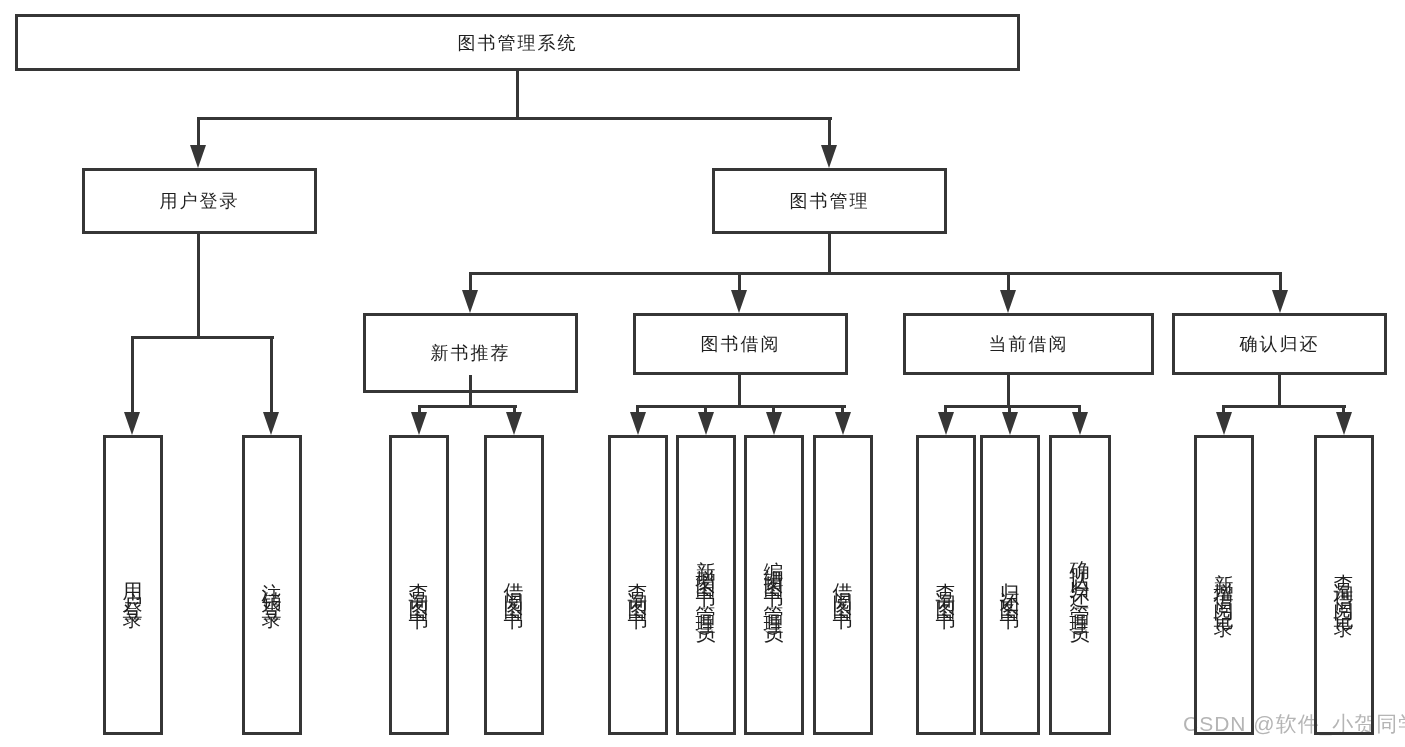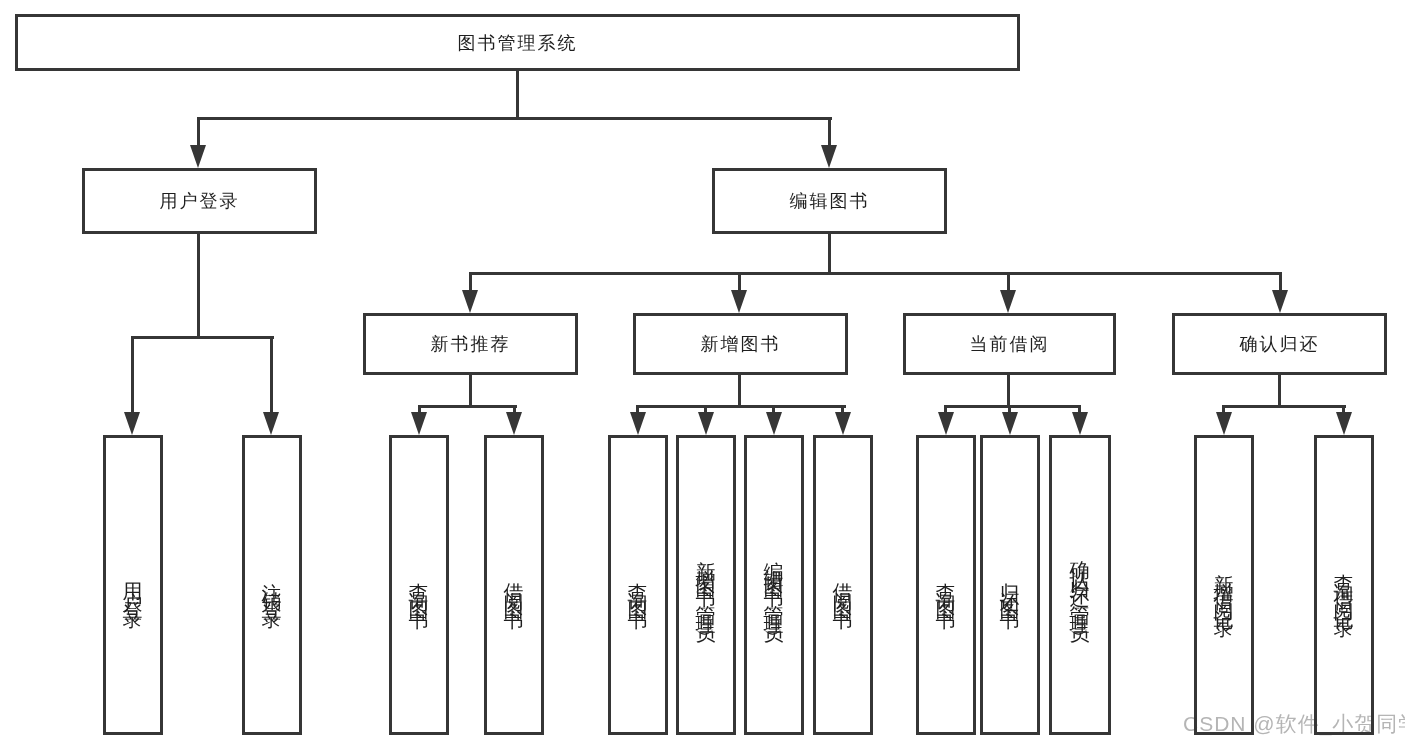--- a/index.html
+++ b/index.html
@@ -80,30 +80,30 @@
   <div class="watermark">CSDN @软件_小贺同学</div>
 
   <div class="box" style="left:15px; top:14px; width:1005px; height:57px;">
     <span>图书管理系统</span>
   </div>
 
   <div class="box" style="left:82px; top:168px; width:235px; height:66px;">
     <span>用户登录</span>
   </div>
   <div class="box" style="left:712px; top:168px; width:235px; height:66px;">
-    <span>编辑图书</span>
-  </div>
-
-  <div class="box" style="left:363px; top:313px; width:215px; height:62px;">
+    <span>图书管理</span>
+  </div>
+
+  <div class="box" style="left:363px; top:313px; width:215px; height:80px;">
     <span>新书推荐</span>
   </div>
   <div class="box" style="left:633px; top:313px; width:215px; height:62px;">
-    <span>新增图书</span>
-  </div>
-  <div class="box" style="left:903px; top:313px; width:213px; height:62px;">
+    <span>图书借阅</span>
+  </div>
+  <div class="box" style="left:903px; top:313px; width:251px; height:62px;">
     <span>当前借阅</span>
   </div>
   <div class="box" style="left:1172px; top:313px; width:215px; height:62px;">
     <span>确认归还</span>
   </div>
 
   <div class="leaf" style="left:103px; top:435px; width:60px; height:300px;">
     <span>用户登录</span>
   </div>
   <div class="leaf" style="left:242px; top:435px; width:60px; height:300px;">

